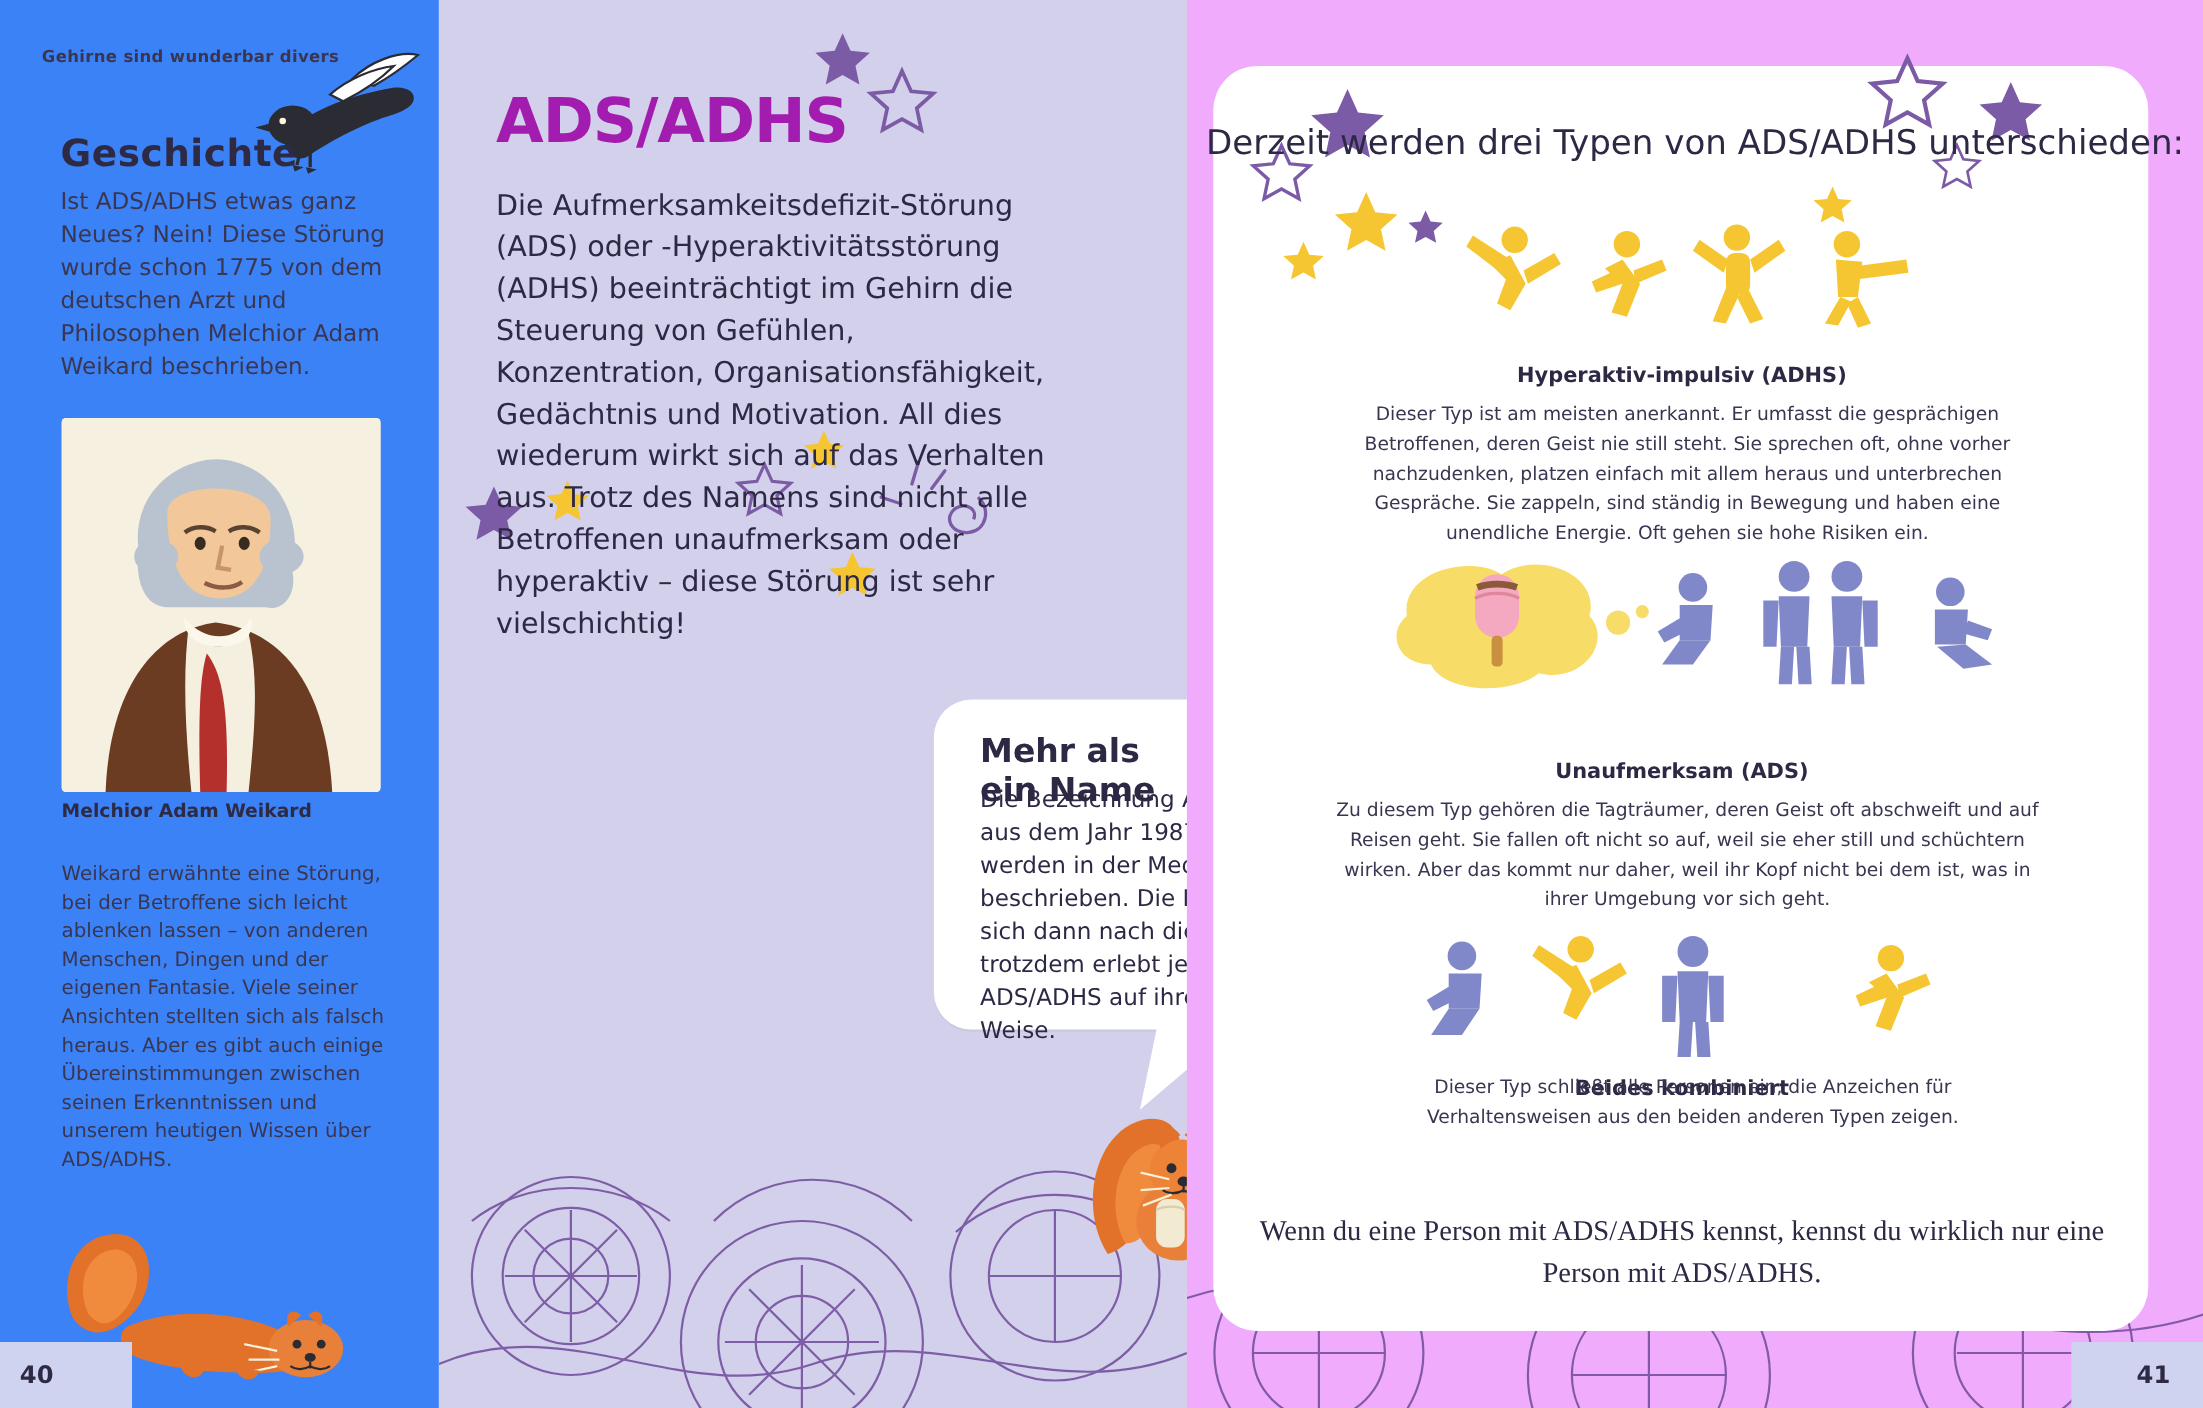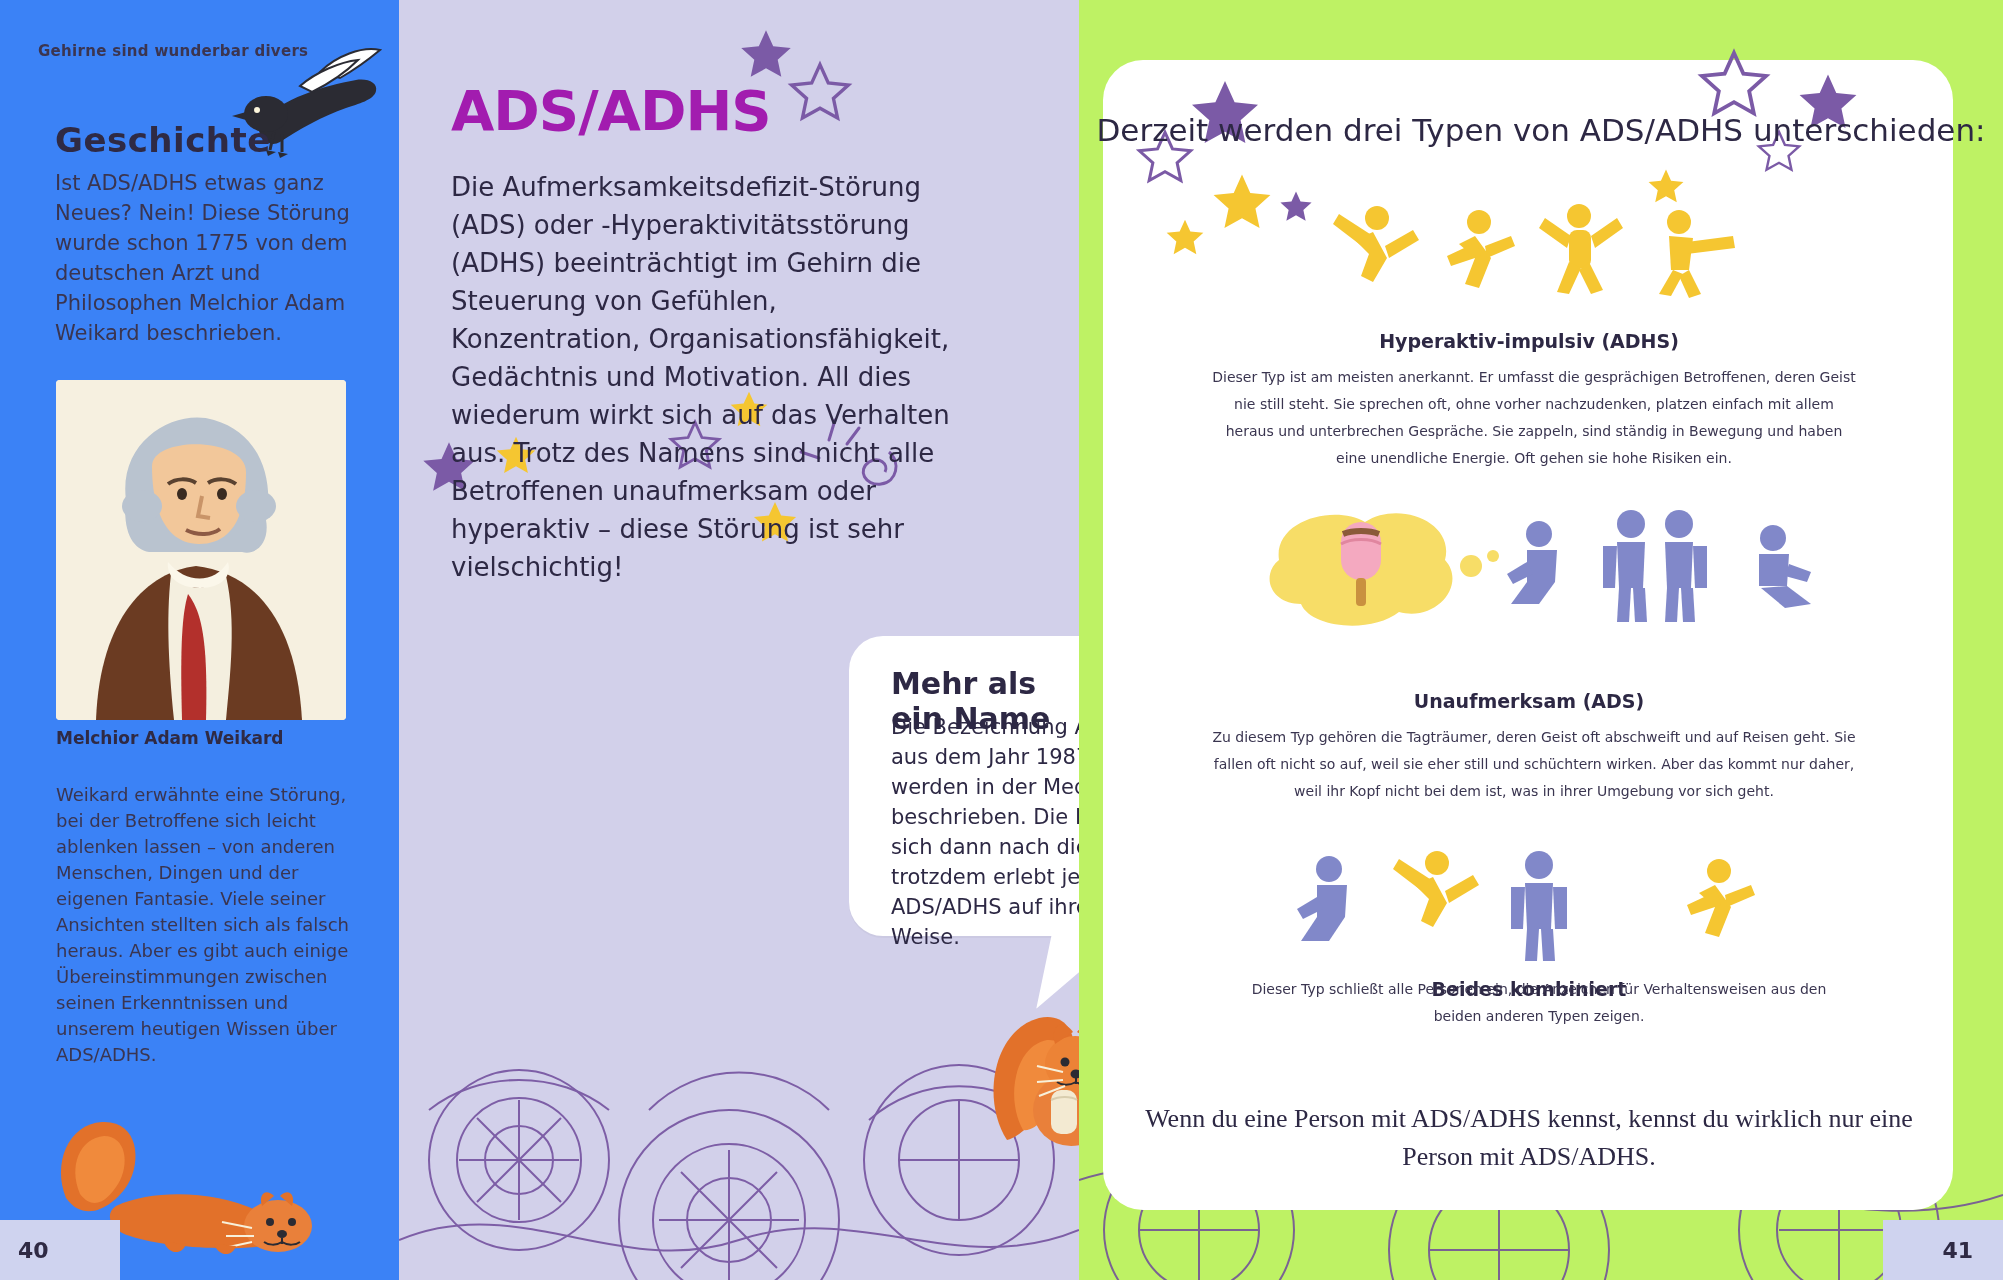--- a/index.html
+++ b/index.html
@@ -89,37 +89,37 @@
     background:#fff;
     border-radius:0 0 60px 0;
     transform:rotate(8deg) skewX(-12deg);
     clip-path:polygon(0 0,100% 0,18% 100%);
   }
 
   
   .right{
     position:relative;
     width:924px;height:1280px;flex:1 1 auto;
-    background:#bef264;overflow:hidden;
+    background:#f0abfc;overflow:hidden;
   }
   .card{
     position:absolute;top:60px;left:24px;
     width:850px;height:1150px;
     background:#ffffff;border-radius:40px;
   }
   .card-title{
     position:absolute;top:108px;left:0;width:100%;
     text-align:center;font-size:31px;line-height:44px;
     color:#2d2844;
   }
   .sec-h{
     text-align:center;font-size:19px;font-weight:bold;color:#2d2844;
   }
   .sec-p{
-    text-align:center;font-size:14px;line-height:27px;color:#3a3550;
+    text-align:center;font-size:17px;line-height:27px;color:#3a3550;
   }
   .closing{
     position:absolute;left:60px;width:780px;top:1100px;
     text-align:center;font-size:26px;line-height:38px;color:#2d2844;font-family:Liberation Serif, serif;
   }
   .page-num-right{
     position:absolute;right:0;bottom:0;
     width:120px;height:60px;background:#cfd3ef;
     display:flex;align-items:center;justify-content:flex-end;
     padding-right:30px;box-sizing:border-box;

